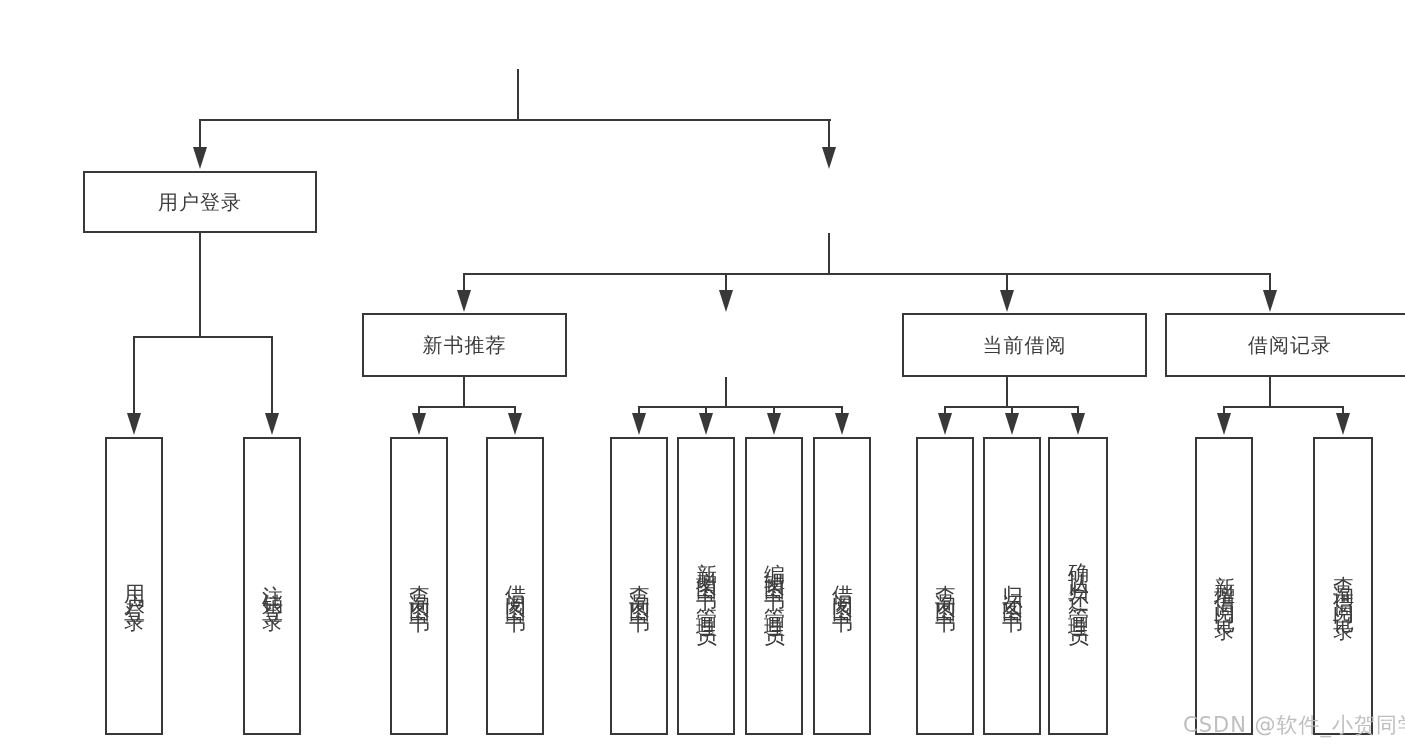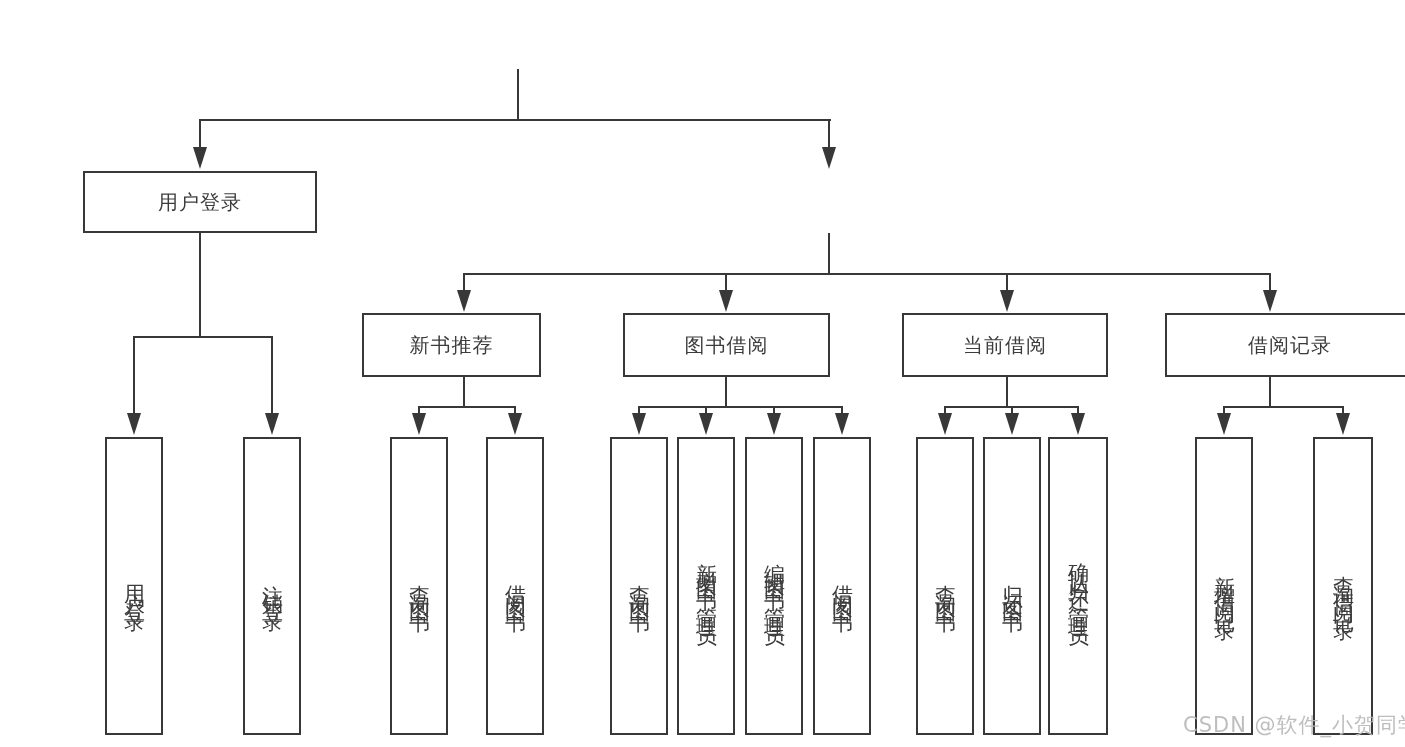--- a/index.html
+++ b/index.html
@@ -81,27 +81,24 @@
   <div class="hline" style="left:463px; top:273px; width:808px;"></div>
   <div class="vline" style="left:463px; top:273px; height:19px;"></div>
   <div class="ahead" style="left:457px; top:290px;"></div>
   <div class="vline" style="left:725px; top:273px; height:19px;"></div>
   <div class="ahead" style="left:719px; top:290px;"></div>
   <div class="vline" style="left:1006px; top:273px; height:19px;"></div>
   <div class="ahead" style="left:1000px; top:290px;"></div>
   <div class="vline" style="left:1269px; top:273px; height:19px;"></div>
   <div class="ahead" style="left:1263px; top:290px;"></div>
 
-  <div class="box" style="left:362px; top:313px; width:179px; height:64px;">
+  <div class="box" style="left:362px; top:313px; width:205px; height:64px;">
     <span>新书推荐</span>
   </div>
-  <div class="box" style="left:623px; top:313px; width:207px; height:64px;">
-    <span>图书借阅</span>
-  </div>
-  <div class="box" style="left:902px; top:313px; width:206px; height:64px;">
+  <div class="box" style="left:902px; top:313px; width:245px; height:64px;">
     <span>当前借阅</span>
   </div>
   <div class="box" style="left:1165px; top:313px; width:250px; height:64px;">
     <span>借阅记录</span>
   </div>
 
   <div class="vline" style="left:463px; top:377px; height:29px;"></div>
   <div class="hline" style="left:418px; top:406px; width:98px;"></div>
   <div class="vline" style="left:418px; top:406px; height:9px;"></div>
   <div class="ahead" style="left:412px; top:413px;"></div>

